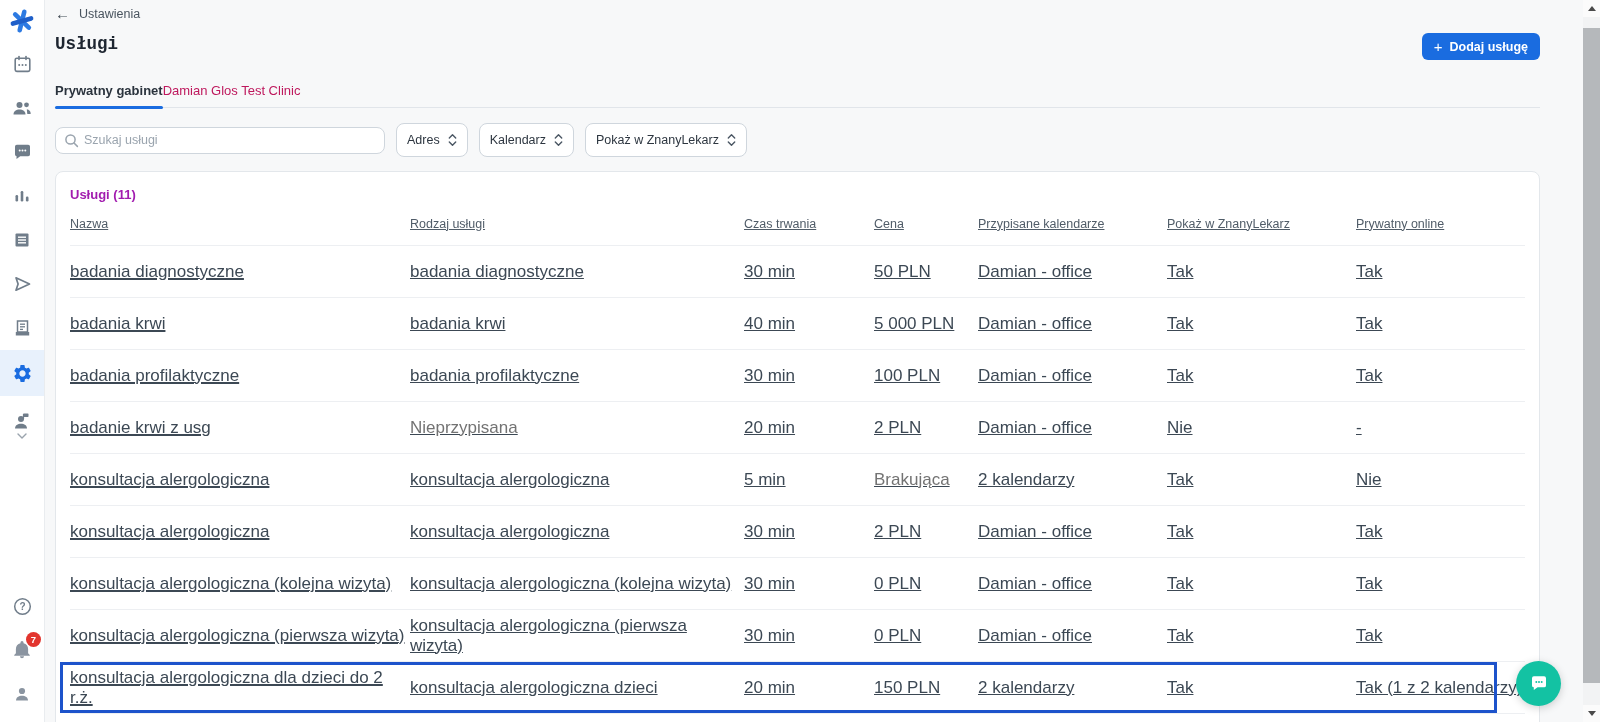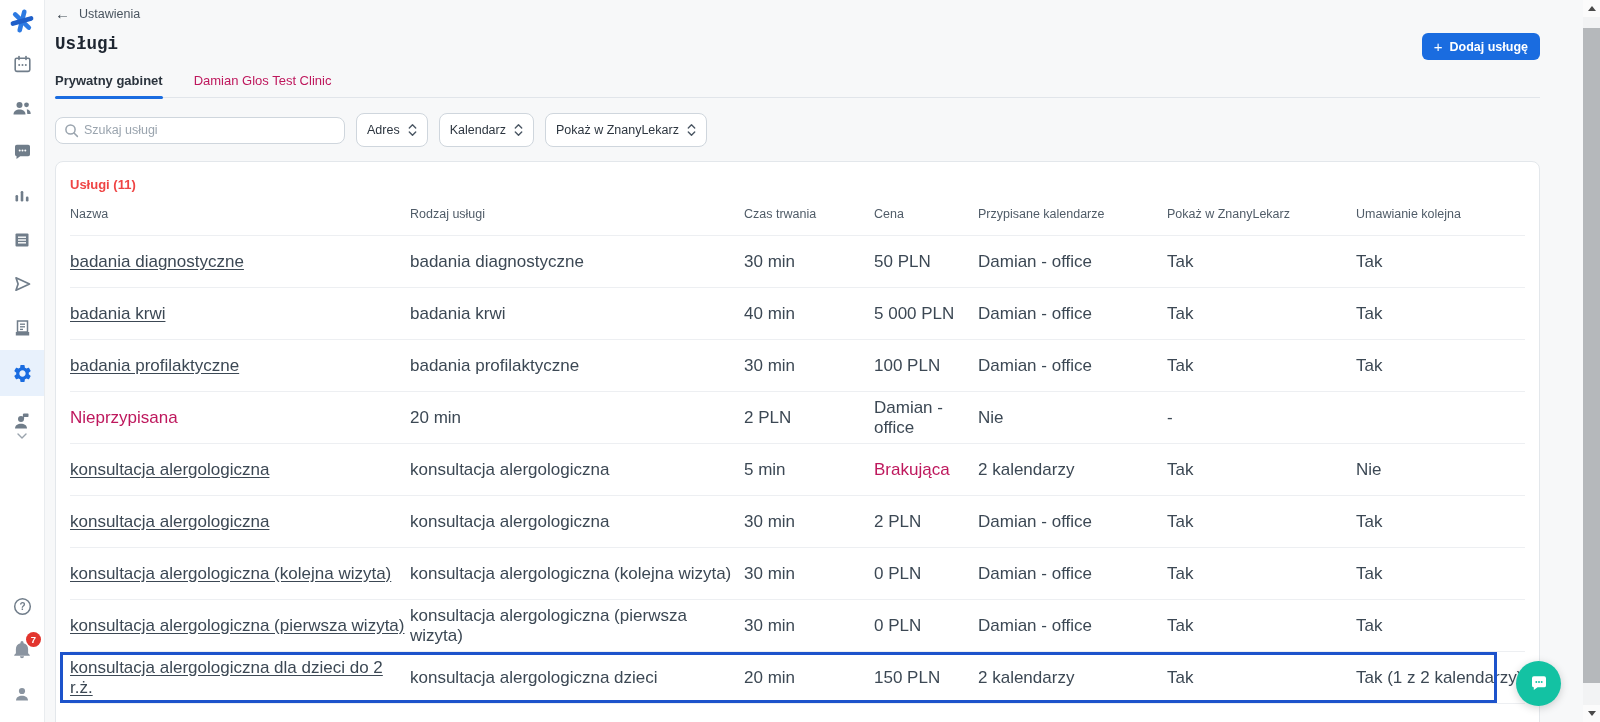--- a/index.html
+++ b/index.html
@@ -17,41 +17,41 @@
   .notif-badge { position:absolute; top:-8px; right:-9px; min-width:15px; height:15px; border-radius:8px; background:#e2352e; color:#fff; font-size:9.5px; font-weight:bold; display:flex; align-items:center; justify-content:center; padding:0 3px; }
 
   
   .main { position:absolute; left:46px; right:17px; top:0; bottom:0; padding:7px 0 0 9px; }
   .breadcrumb { display:flex; align-items:center; gap:9px; color:#49545f; font-size:12.5px; cursor:pointer; width:max-content; }
   .breadcrumb .arrow { font-size:15px; line-height:12px; color:#3c4650; }
   .page-title { margin-top:13px; font-size:17.5px; font-weight:bold; color:#1d2530;font-family:Liberation Mono, monospace; }
   .add-btn { position:absolute; top:33px; right:43px; display:flex; align-items:center; gap:7px; background:#1a6ce0; color:#fff; border:none; border-radius:6px; height:27px; padding:0 12px; font-size:12.5px; font-weight:bold; font-family:inherit; cursor:pointer; }
   .add-btn .plus { font-size:15px; font-weight:normal; line-height:12px; }
 
-  .tabs { margin-top:19px; display:flex; gap:31px; border-bottom:1px solid #e1e5ea; margin-right:43px; }
+  .tabs { margin-top:29px; display:flex; border-bottom:1px solid #e1e5ea; margin-right:43px; }
   .tab { font-size:13px; color:#be185d; padding-bottom:9px; cursor:pointer; position:relative; }
   .tab.active { color:#2a333d; font-weight:bold; }
   .tab.active::after { content:""; position:absolute; left:0; right:0; bottom:-2px; height:3px; background:#1a6ce0; border-radius:2px; }
 
   .filters { margin-top:15px; display:flex; align-items:center; gap:11px; }
-  .search { position:relative; width:290px; }
+  .search { position:relative; width:330px; }
   .search svg { position:absolute; left:9px; top:6px; }
   .search input { width:100%; height:27px; border:1px solid #cfd6dd; border-radius:8px; padding:0 10px 0 28px; font-size:12.5px; color:#2d3640; background:#fff; font-family:inherit; outline:none; }
   .search input::placeholder { color:#9aa4ae; }
   .dropdown { display:flex; align-items:center; gap:8px; height:14px; background:#fff; border:1px solid #cfd6dd; border-radius:8px; padding:16px 10px; font-size:12.5px; color:#2d3640; font-family:inherit; cursor:pointer; }
 
   
   .card { margin-top:14px; margin-right:43px; background:#fff; border:1px solid #e3e7eb; border-radius:8px; min-height:600px; padding:0 14px; }
-  .card-title { padding-top:15px; font-size:13px; font-weight:bold; color:#ef4444; }
-  .thead, .trow { display:grid; grid-template-columns:340px 334px 130px 104px 189px 189px 1fr; align-items:center; }
+  .card-title { padding-top:15px; font-size:13px; font-weight:bold; color:#a21caf; }
+  .thead, .trow { display:grid; grid-template-columns:340px 334px 130px 104px 189px 189px 1fr; align-items:center;text-decoration:underline; }
   .thead { height:44px; font-size:12.5px; color:#505c68; border-bottom:1px solid #edeff2; }
   .trow { height:52px; font-size:17px; color:#3c4854; border-bottom:1px solid #edeff2; position:relative; }
   .trow:last-child { border-bottom:1px solid #edeff2; }
   .td a { color:#3c4854; text-decoration:underline; text-underline-offset:2px; cursor:pointer; }
-  .td.muted, .td .muted, .muted { color:#be185d; }
+  .td.muted, .td .muted, .muted { color:#737373; }
   .trow.highlighted::after { content:""; position:absolute; left:-10px; right:28px; top:0; bottom:0; border:3px solid #1d53cb; pointer-events:none; }
 
   
   .chat-fab { position:absolute; right:39px; bottom:16px; width:45px; height:45px; border-radius:50%; background:#13c2a3; display:flex; align-items:center; justify-content:center; box-shadow:0 2px 8px rgba(0,0,0,.18); cursor:pointer; z-index:8; }
 
   
   .scrollbar { position:absolute; right:0; top:0; width:17px; height:100%; background:#f2f3f4; z-index:9; }
   .sb-arrow { position:absolute; left:0; width:17px; height:17px; background:#fbfbfb; display:flex; align-items:center; justify-content:center; }
   .sb-arrow.up { top:0; }
   .sb-arrow.down { bottom:0; }
@@ -258,21 +258,21 @@
 
     <section class="card">
       <div class="card-title">Usługi (11)</div>
       <div class="thead">
         <div>Nazwa</div>
         <div>Rodzaj usługi</div>
         <div>Czas trwania</div>
         <div>Cena</div>
         <div>Przypisane kalendarze</div>
         <div>Pokaż w ZnanyLekarz</div>
-        <div>Umawianie kolejna</div>
+        <div>Prywatny online</div>
       </div>
       <div class="tbody">
           <div class="trow">
     <div class="td"><a>badania diagnostyczne</a></div>
     <div class="td">badania diagnostyczne</div>
     <div class="td">30 min</div>
     <div class="td">50 PLN</div>
     <div class="td">Damian - office</div>
     <div class="td">Tak</div>
     <div class="td">Tak</div>
@@ -289,20 +289,21 @@
           <div class="trow">
     <div class="td"><a>badania profilaktyczne</a></div>
     <div class="td">badania profilaktyczne</div>
     <div class="td">30 min</div>
     <div class="td">100 PLN</div>
     <div class="td">Damian - office</div>
     <div class="td">Tak</div>
     <div class="td">Tak</div>
   </div>
           <div class="trow">
+    <div class="td"><a>badanie krwi z usg</a></div>
     <div class="td muted">Nieprzypisana</div>
     <div class="td">20 min</div>
     <div class="td">2 PLN</div>
     <div class="td">Damian - office</div>
     <div class="td">Nie</div>
     <div class="td">-</div>
   </div>
           <div class="trow">
     <div class="td"><a>konsultacja alergologiczna</a></div>
     <div class="td">konsultacja alergologiczna</div>

